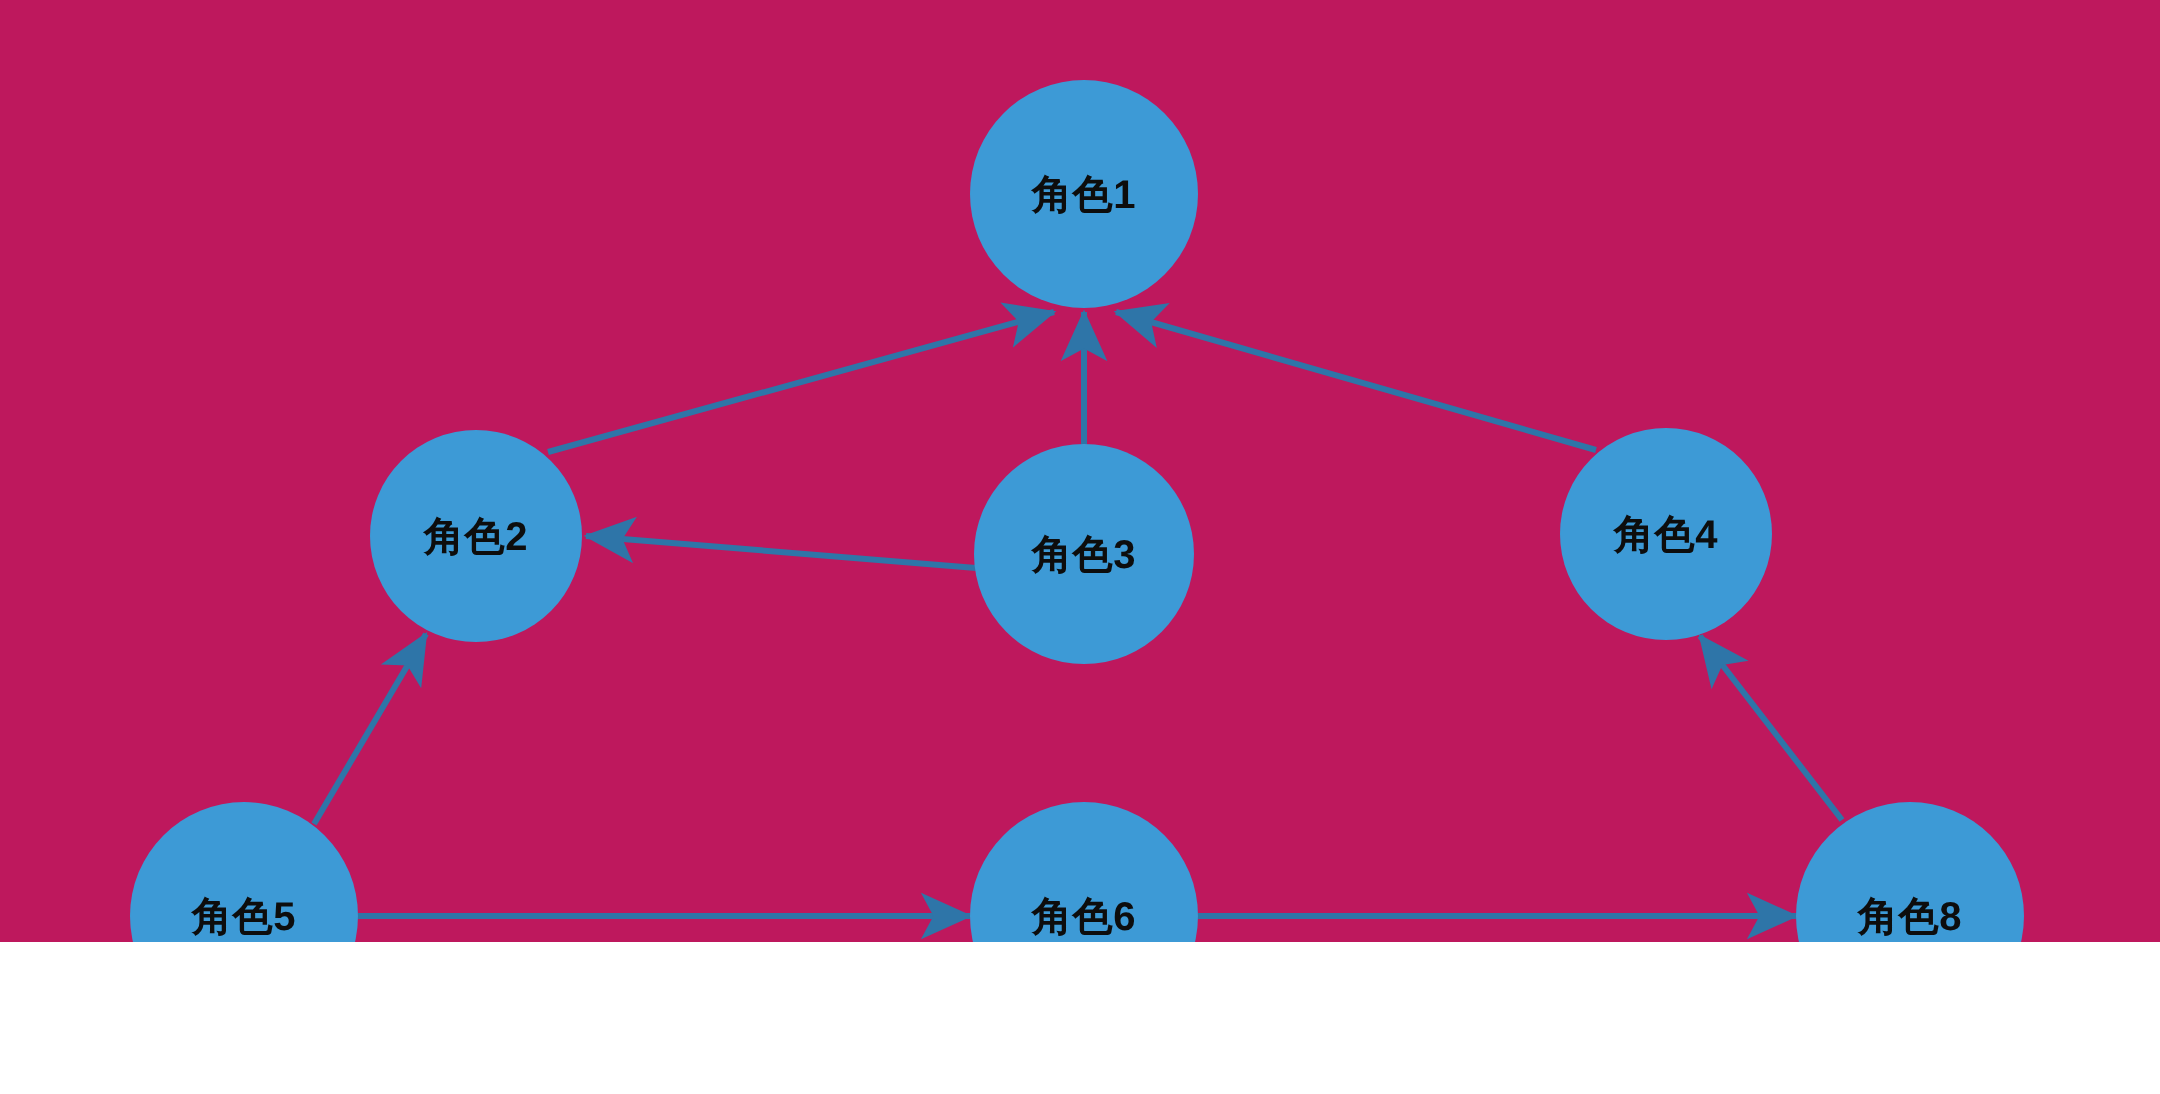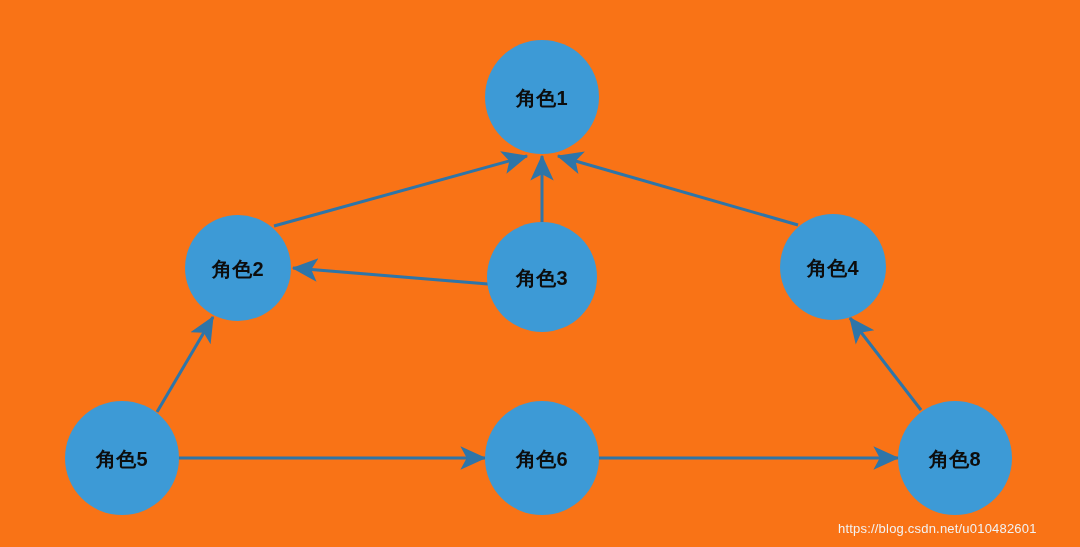--- a/index.html
+++ b/index.html
@@ -7,22 +7,22 @@
     margin: 0;
     padding: 0;
     background: #ffffff;
   }
   body {
     font-family: "Liberation Sans", "DejaVu Sans", sans-serif;
   }
   #canvas-wrap {
     position: relative;
     width: 1080px;
-    height: 547px;
-    background: #f97316;
+    height: 471px;
+    background: #be185d;
     overflow: hidden;
   }
   #graph-svg {
     position: absolute;
     left: 0;
     top: 0;
     width: 1080px;
     height: 547px;
     display: block;
   }

